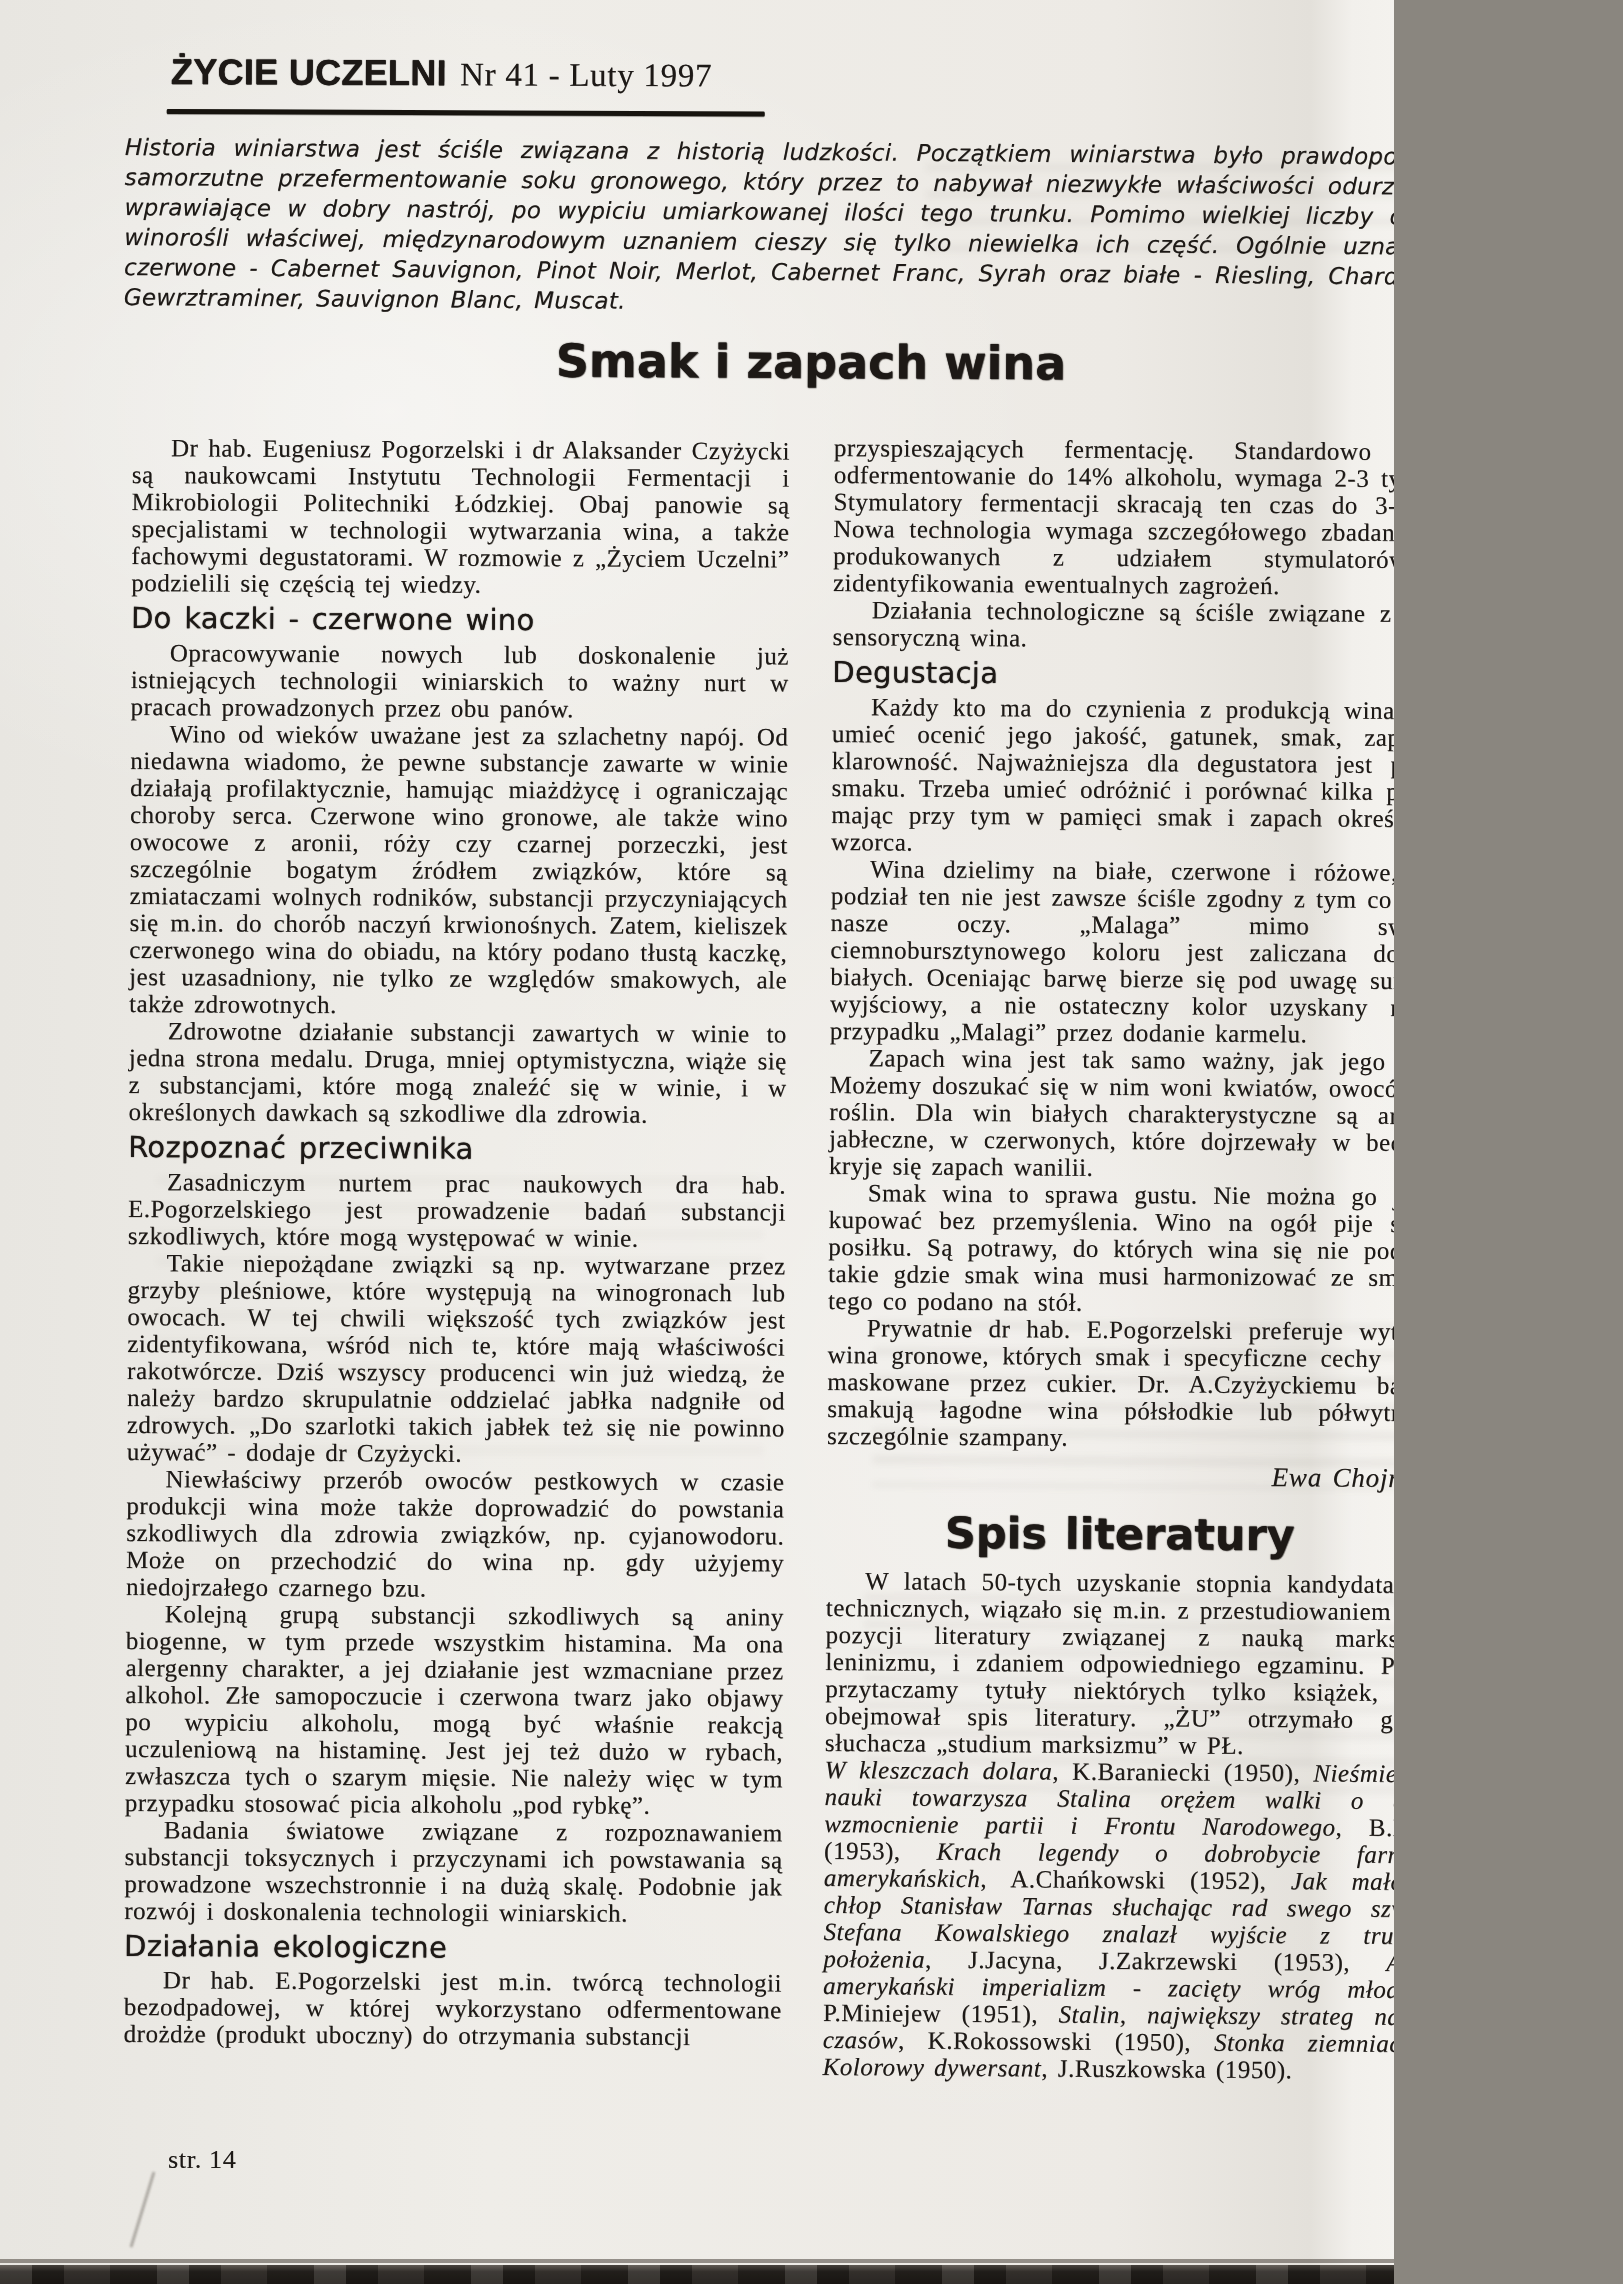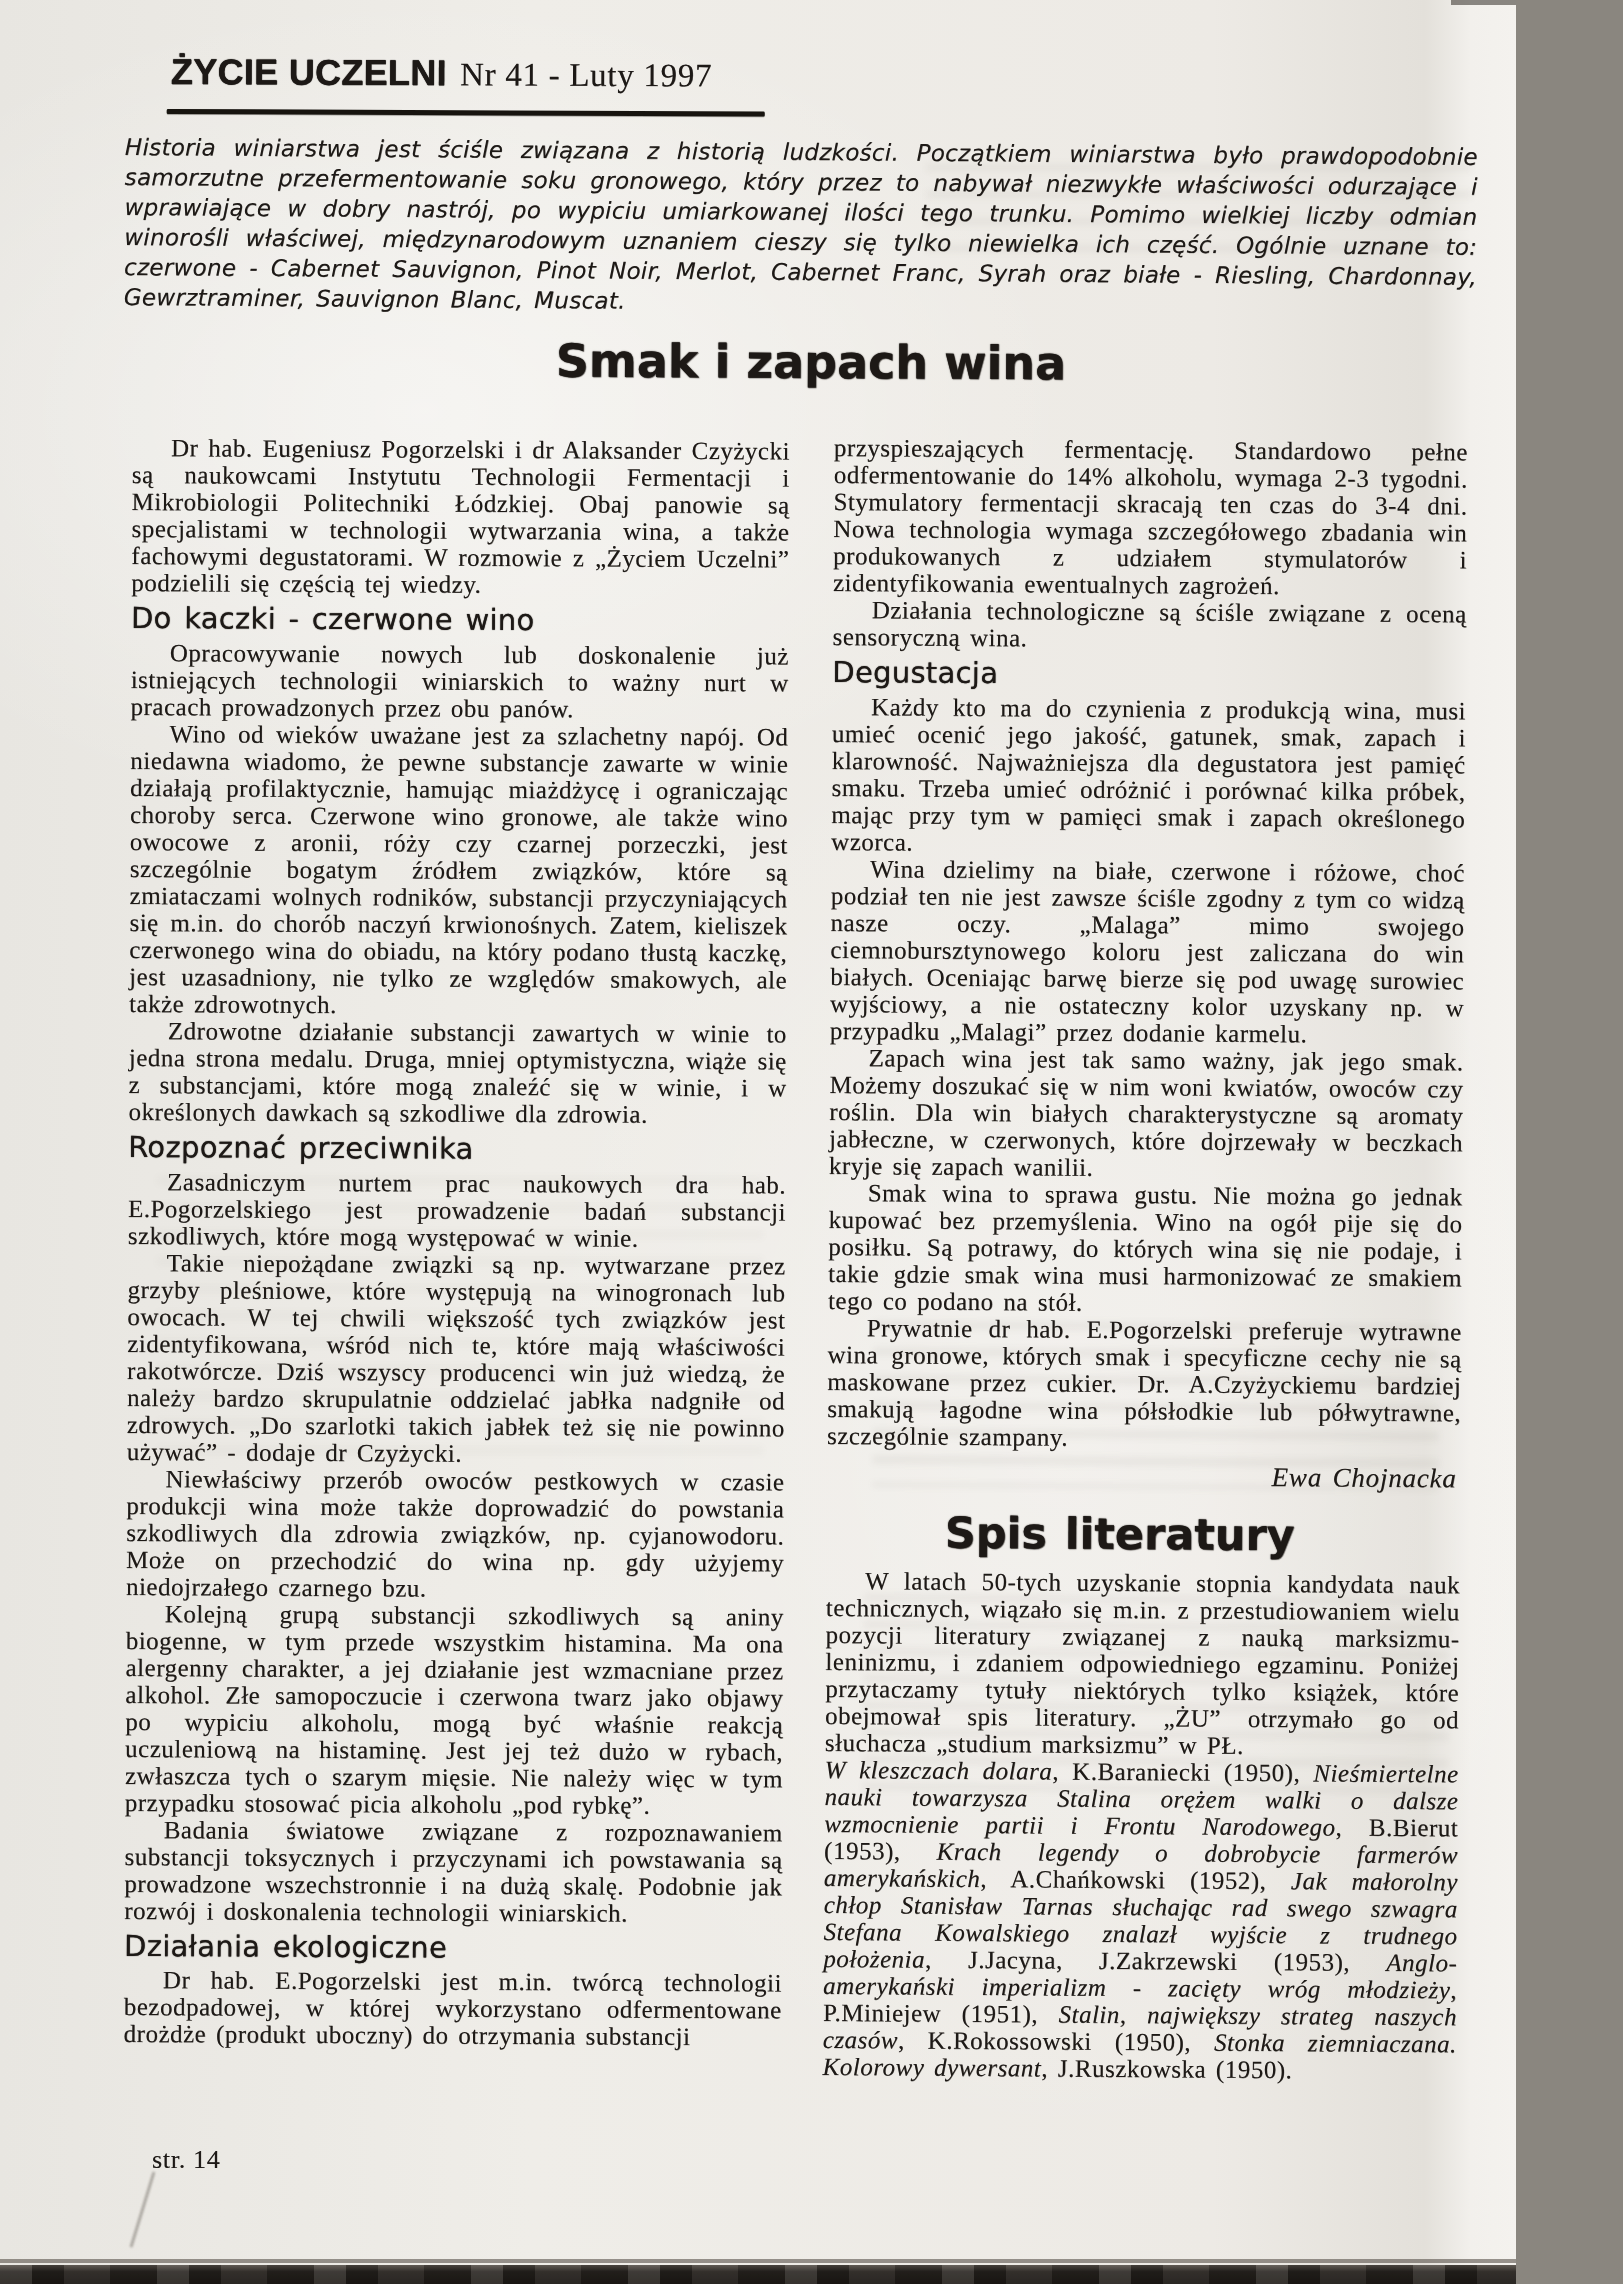--- a/index.html
+++ b/index.html
@@ -1,18 +1,18 @@
 <!DOCTYPE html>
 <html style="font-size:10.7px"><head>
 <meta charset="utf-8">
 <style>
   html,body{margin:0;padding:0;background:#8a867f;}
   .page{
     position:relative;
-    width:1516px;height:2284px;
+    width:1394px;height:2284px;
     overflow:hidden;
     color:#1d1916;
     background:
       radial-gradient(933px 599px at 28% 18%, rgba(255,255,255,0.45), rgba(255,255,255,0) 70%),
       radial-gradient(733px 999px at 70% 62%, rgba(255,255,255,0.30), rgba(255,255,255,0) 75%),
       linear-gradient(90deg,#e8e6e1 0%, #efede8 35%, #edeae5 80%, #e3e0da 94%, #f2f0ec 97%, #f4f2ee 100%);
     font-family:"Liberation Serif",serif;
   }
   
   .header{position:absolute;left:171px;top:51px;transform:rotate(0.25deg);transform-origin:left top;z-index:2;}
@@ -53,21 +53,21 @@
     font-size:29px;line-height:1.2;margin:5.3px 0 2.7px 0;letter-spacing:0.3px;
     text-align:left;text-shadow:0 0 1.1px #1d1916;
   }
   .byline{margin:12px 4px 4px 0;text-align:right;font-style:italic;font-size:27px;letter-spacing:0.8px;}
   .col-headline{
     font-family:"DejaVu Sans",sans-serif;font-weight:bold;font-size:43px;
     text-align:center;margin:31px 47px 21px 0;letter-spacing:0;
     text-shadow:0 0 1.3px #1d1916, 0.7px 0.7px 0.7px rgba(29,25,22,0.5);
   }
   .bib i{font-style:italic;}
-  .pageno{position:absolute;left:152px;top:2119px;font-size:26px;letter-spacing:0.7px;z-index:2;text-shadow:0.3px 0.3px 0.5px rgba(25,21,17,0.5);}
+  .pageno{position:absolute;left:168px;top:2119px;font-size:26px;letter-spacing:0.7px;z-index:2;text-shadow:0.3px 0.3px 0.5px rgba(25,21,17,0.5);}
   
   .ghost{position:absolute;z-index:1;filter:blur(3.3px);
     background:repeating-linear-gradient(180deg, rgba(128,122,112,0.22) 0 9.3px, rgba(0,0,0,0) 9.3px 27px);}
   .ghost1{left:873px;top:1322px;width:566px;height:167px;opacity:0.38;transform:rotate(0.4deg);}
   .ghost2{left:863px;top:1595px;width:586px;height:200px;opacity:0.30;transform:rotate(0.4deg);}
   .ghost3{left:157px;top:1176px;width:606px;height:286px;opacity:0.20;}
   .ghost4{left:926px;top:163px;width:546px;height:93px;opacity:0.30;}
   .fold-shadow{position:absolute;top:0;left:1521px;width:60px;height:2284px;z-index:3;
     background:linear-gradient(90deg, rgba(120,114,105,0) 0%, rgba(120,114,105,0.14) 55%, rgba(76,70,62,0.30) 91%, rgba(42,38,33,0.26) 97%, rgba(120,114,105,0.06) 100%);}
   .fold-line{position:absolute;top:0;left:1578px;width:2px;height:2284px;background:rgba(55,50,44,0.45);filter:blur(0.7px);z-index:3;}

